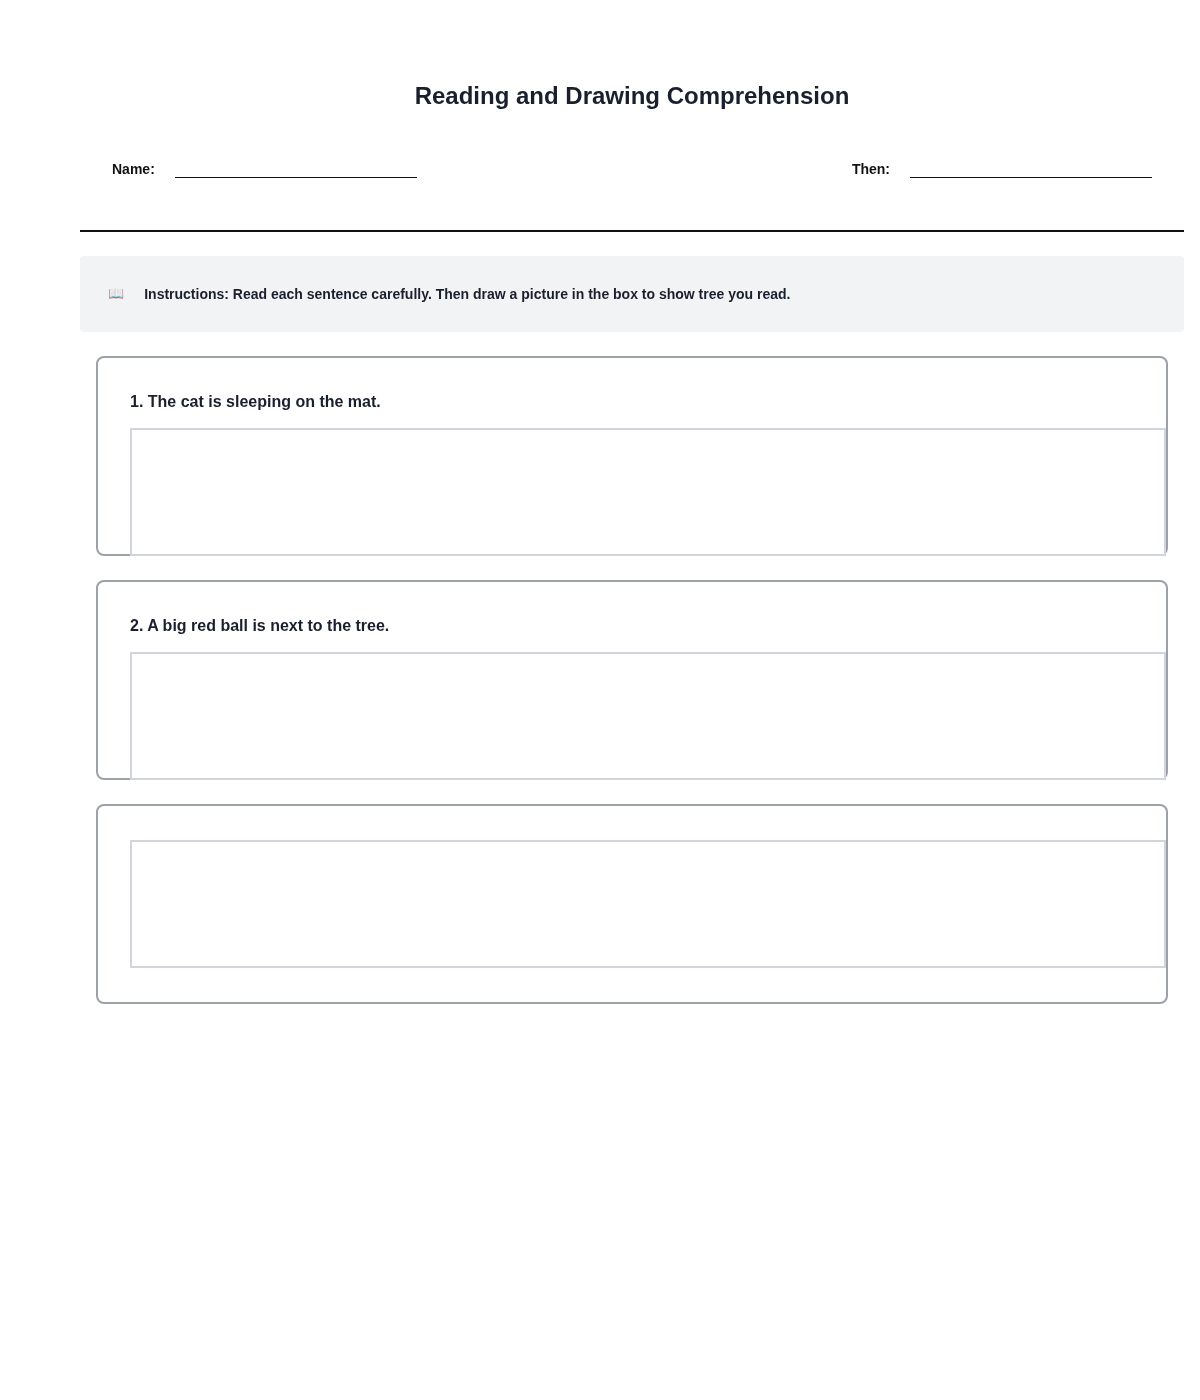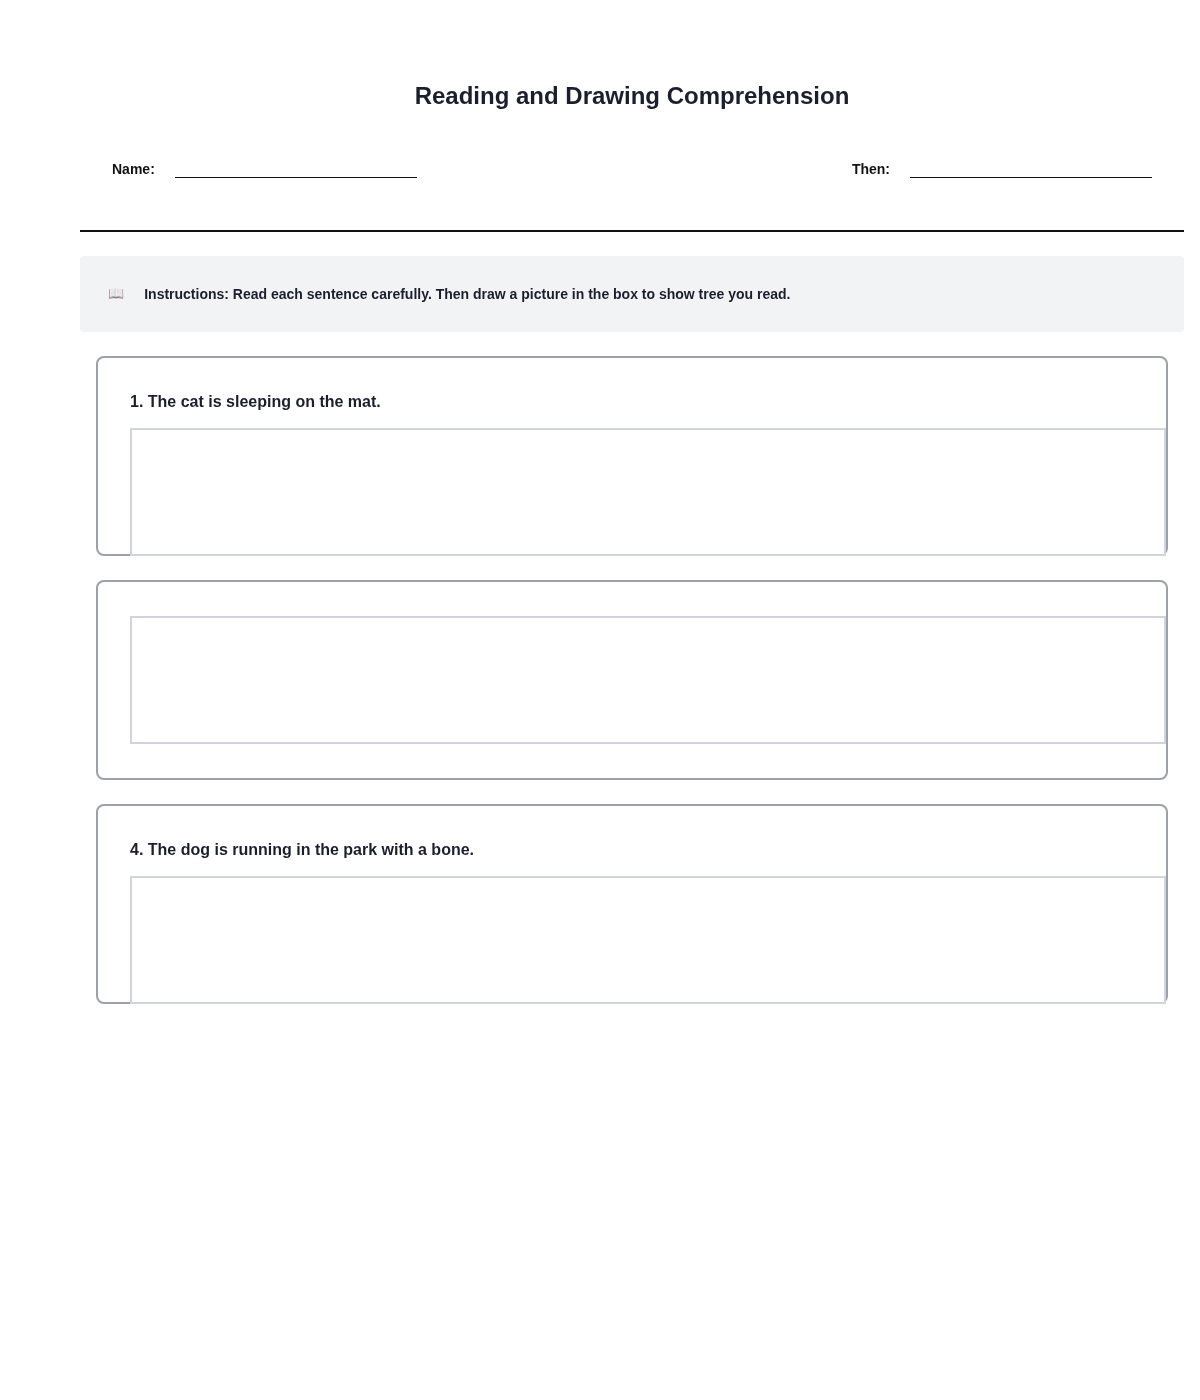--- a/index.html
+++ b/index.html
@@ -90,19 +90,19 @@
   <span class="instr-icon">📖</span>
   <span>Instructions: Read each sentence carefully. Then draw a picture in the box to show tree you read.</span>
 </div>
 
 <div class="questions">
   <div class="question">
     <div class="question-text">1. The cat is sleeping on the mat.</div>
     <div class="draw-box"></div>
   </div>
   <div class="question">
+    <div class="question-text">2. A big red ball is next to the tree.</div>
     <div class="draw-box"></div>
   </div>
   <div class="question">
-    <div class="question-text">4. The dog is running in the park with a bone.</div>
     <div class="draw-box"></div>
   </div>
 </div>
 
 </body></html>

